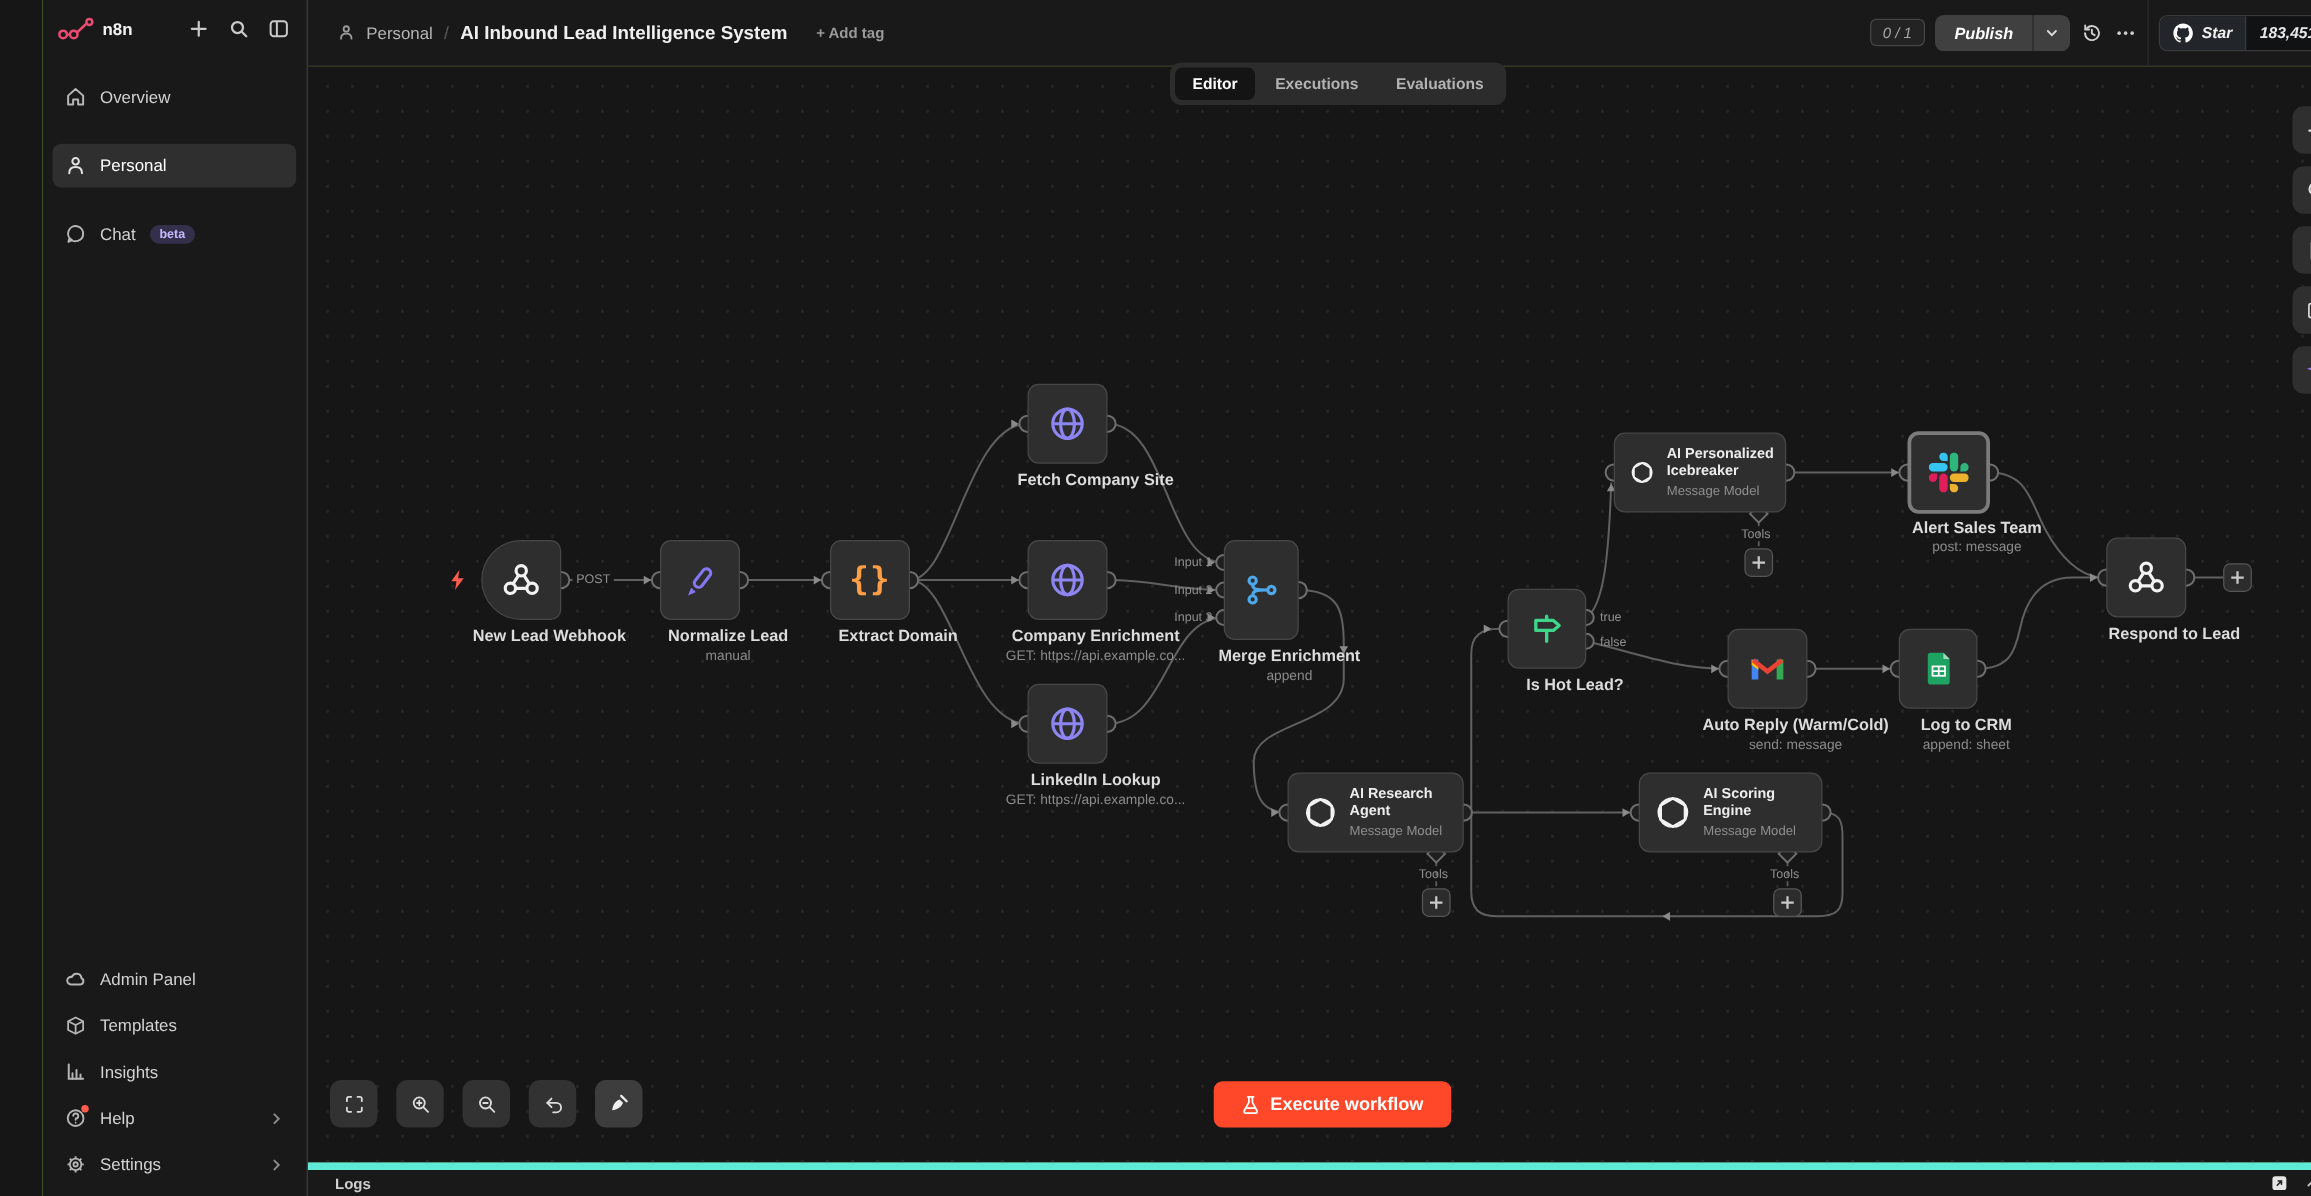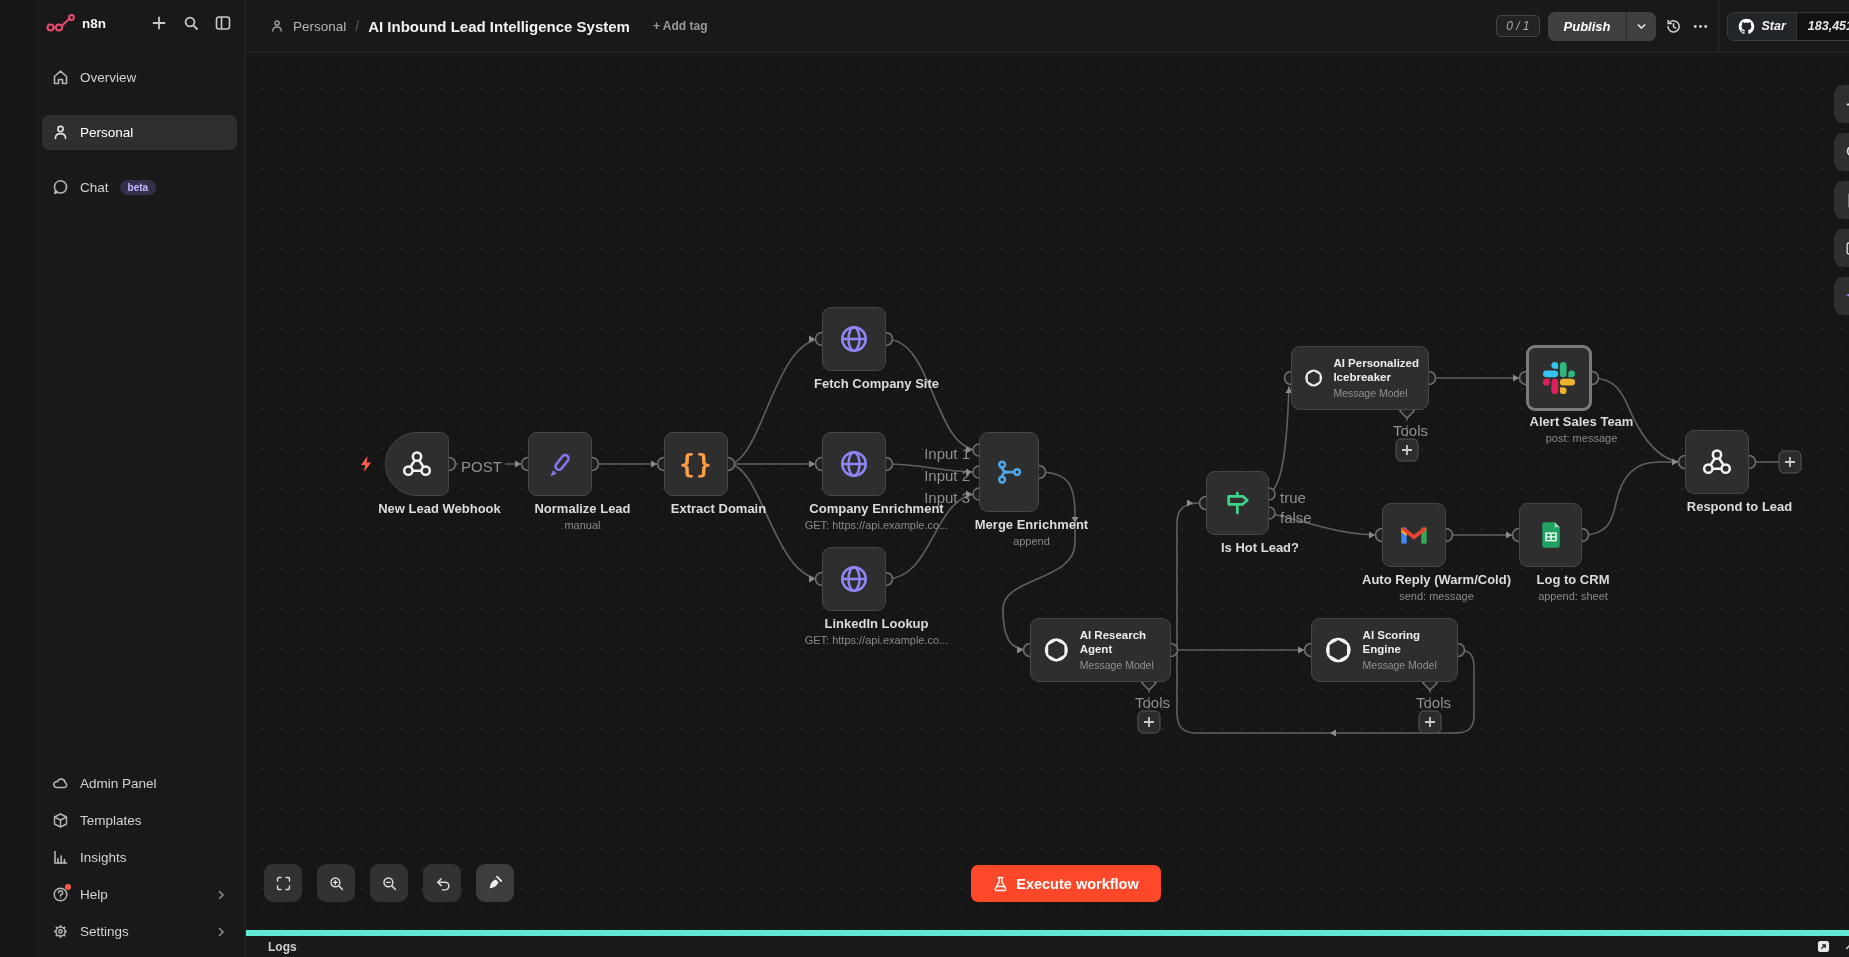--- a/index.html
+++ b/index.html
@@ -72,21 +72,21 @@
   .node.selected { border:3px solid #7b7b7b; }
   .node .caption { position:absolute; top:calc(100% + 6px); left:50%; transform:translateX(-50%);
     text-align:center; white-space:nowrap;padding-left:45px; }
   .cap-title { color:#dcdcdc; font-size:13px; font-weight:600; }
   .cap-sub { color:#8a8a8a; font-size:11px; margin-top:3px; }
   .node.wide { justify-content:flex-start; padding-left:12px; gap:10px; }
   .wide-title { color:#ededed; font-size:11.5px; font-weight:700; line-height:1.18; }
   .wide-sub { color:#8f8f8f; font-size:10.5px; margin-top:3px; }
   .brace-glyph { color:#ff9e45; font-size:26px; font-weight:700; letter-spacing:1px;
     font-family:"DejaVu Sans Mono", monospace; }
-  .port-label { position:absolute; color:#8f8f8f; font-size:15px; z-index:4; }
+  .port-label { position:absolute; color:#8f8f8f; font-size:10px; z-index:4; }
   .post-label { background:#161616; padding:0 3px; }
   .in-label { width:60px; text-align:right; }
   .bolt { position:absolute; z-index:6; }
 
   
   .fab-col { position:absolute; right:11px; top:32px; display:flex; flex-direction:column;
     gap:10px; z-index:18; }
   .fab { width:38px; height:38px; border-radius:9px; background:#2f2f2f; display:flex;
     align-items:center; justify-content:center; cursor:pointer; }
   .ctl-row { position:absolute; left:18px; bottom:28px; display:flex; gap:15px; z-index:18; }
@@ -258,20 +258,25 @@
           <svg width="17" height="17" viewBox="0 0 24 24">
               <path fill="#ffffff" d="M12 1C5.9 1 1 5.9 1 12c0 4.9 3.2 9 7.5 10.5.5.1.7-.2.7-.5v-1.8c-3 .7-3.7-1.3-3.7-1.3-.5-1.3-1.2-1.6-1.2-1.6-1-.7.1-.7.1-.7 1.1.1 1.7 1.1 1.7 1.1 1 1.7 2.6 1.2 3.2.9.1-.7.4-1.2.7-1.5-2.4-.3-5-1.2-5-5.4 0-1.2.4-2.2 1.1-3-.1-.3-.5-1.4.1-2.9 0 0 .9-.3 3 1.1a10.4 10.4 0 0 1 5.5 0c2.1-1.4 3-1.1 3-1.1.6 1.5.2 2.6.1 2.9.7.8 1.1 1.8 1.1 3 0 4.2-2.6 5.1-5 5.4.4.3.8 1 .8 2v3c0 .3.2.6.7.5C19.8 21 23 16.9 23 12c0-6.1-4.9-11-11-11z"></path>
             </svg>
           <span>Star</span>
         </div>
         <div class="gh-count">183,451</div>
       </div>
     </div>
   </div>
 
+  <div class="tabstrip">
+    <div class="tab active">Editor</div>
+    <div class="tab">Executions</div>
+    <div class="tab">Evaluations</div>
+  </div>
 
   <div class="canvas">
 
     <svg class="wires" width="1637" height="877" viewBox="0 0 1637 877">
       <g fill="none" stroke="#606060" stroke-width="1.6">
         <path d="M209 411 H282"></path>
         <path d="M346 411 H418"></path>
         <path d="M482 411 C516 411 528 286 576 286"></path>
         <path d="M482 411 H576"></path>
         <path d="M482 411 C516 411 528 526 576 526"></path>

